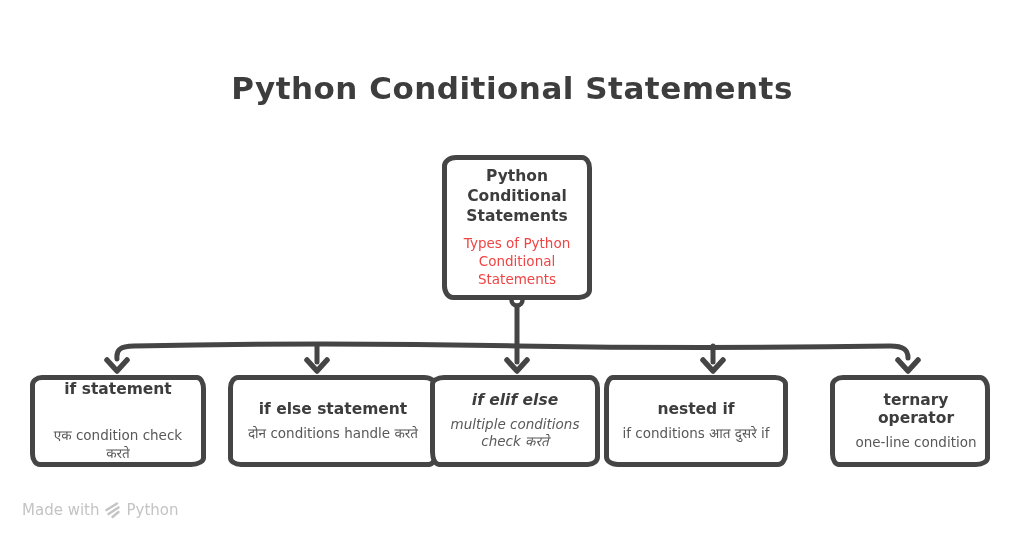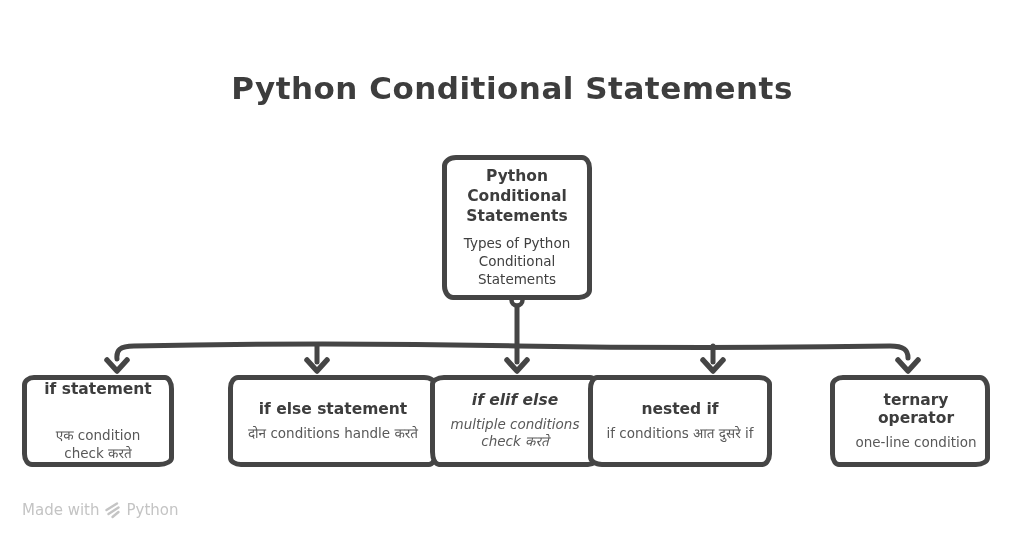--- a/index.html
+++ b/index.html
@@ -48,43 +48,43 @@
   .root-node .node-title {
     font-size: 15.5px;
     font-weight: bold;
     line-height: 1.28;
     color: #3d3d3d;
     margin-bottom: 9px;
   }
   .root-node .node-desc {
     font-size: 13.5px;
     line-height: 1.3;
-    color: #404040;
+    color: #ef4444;
   }
   .child-node {
     top: 375px;
     height: 92px;
     z-index: 2;
   }
   .child-node .node-title {
     font-size: 15.5px;
     font-weight: bold;
     color: #3d3d3d;
     line-height: 1.2;
     margin-bottom: 6px;
   }
   .child-node .node-desc {
     font-size: 13.5px;
     line-height: 1.3;
     color: #585858;
   }
-  .child-1 { left: 22px;  width: 152px; border-radius: 12px 9px 15px 10px / 10px 14px 9px 13px; gap: 23px; }
+  .child-1 { left: 30px;  width: 176px; border-radius: 12px 9px 15px 10px / 10px 14px 9px 13px; gap: 23px; }
   .child-2 { left: 228px; width: 210px; border-radius: 10px 14px 9px 13px / 13px 10px 14px 9px; }
   .child-3 { left: 430px; width: 170px; border-radius: 14px 10px 12px 9px / 9px 13px 10px 15px; font-style: italic; }
-  .child-4 { left: 588px; width: 184px; border-radius: 9px 13px 10px 14px / 14px 9px 13px 10px; }
+  .child-4 { left: 604px; width: 184px; border-radius: 9px 13px 10px 14px / 14px 9px 13px 10px; }
   .child-5 { left: 830px; width: 160px; border-radius: 13px 10px 14px 9px / 10px 14px 9px 13px; padding-left: 20px; }
   .connector-svg {
     position: absolute;
     left: 0;
     top: 0;
     width: 1024px;
     height: 538px;
     z-index: 1;
     pointer-events: none;
   }

